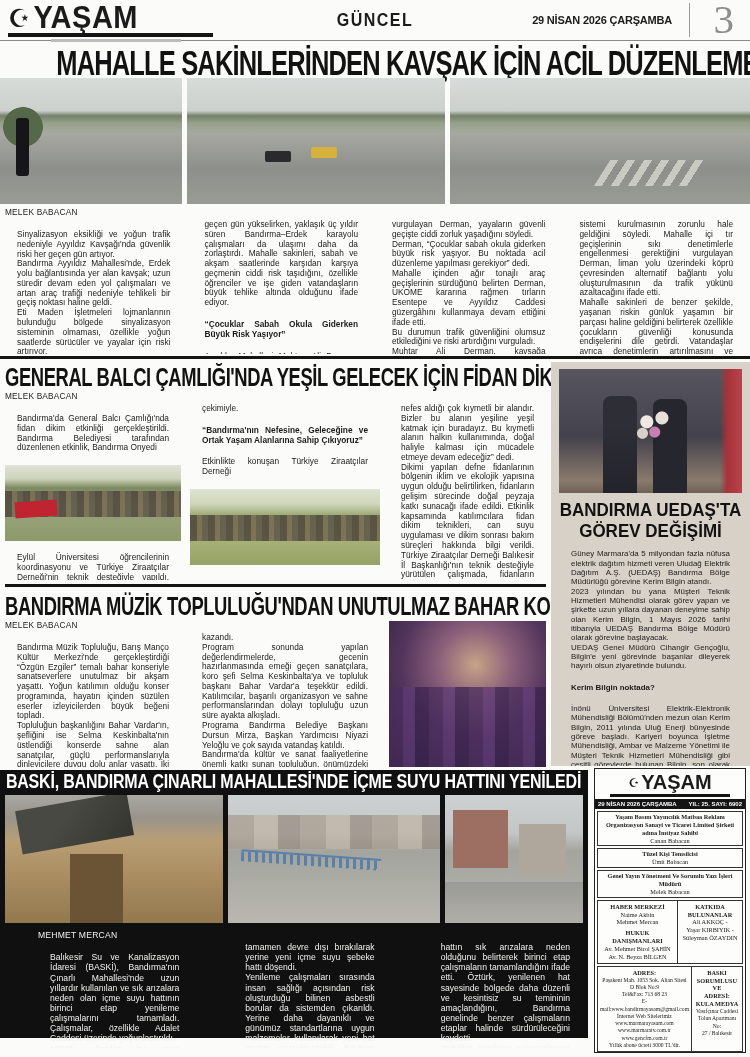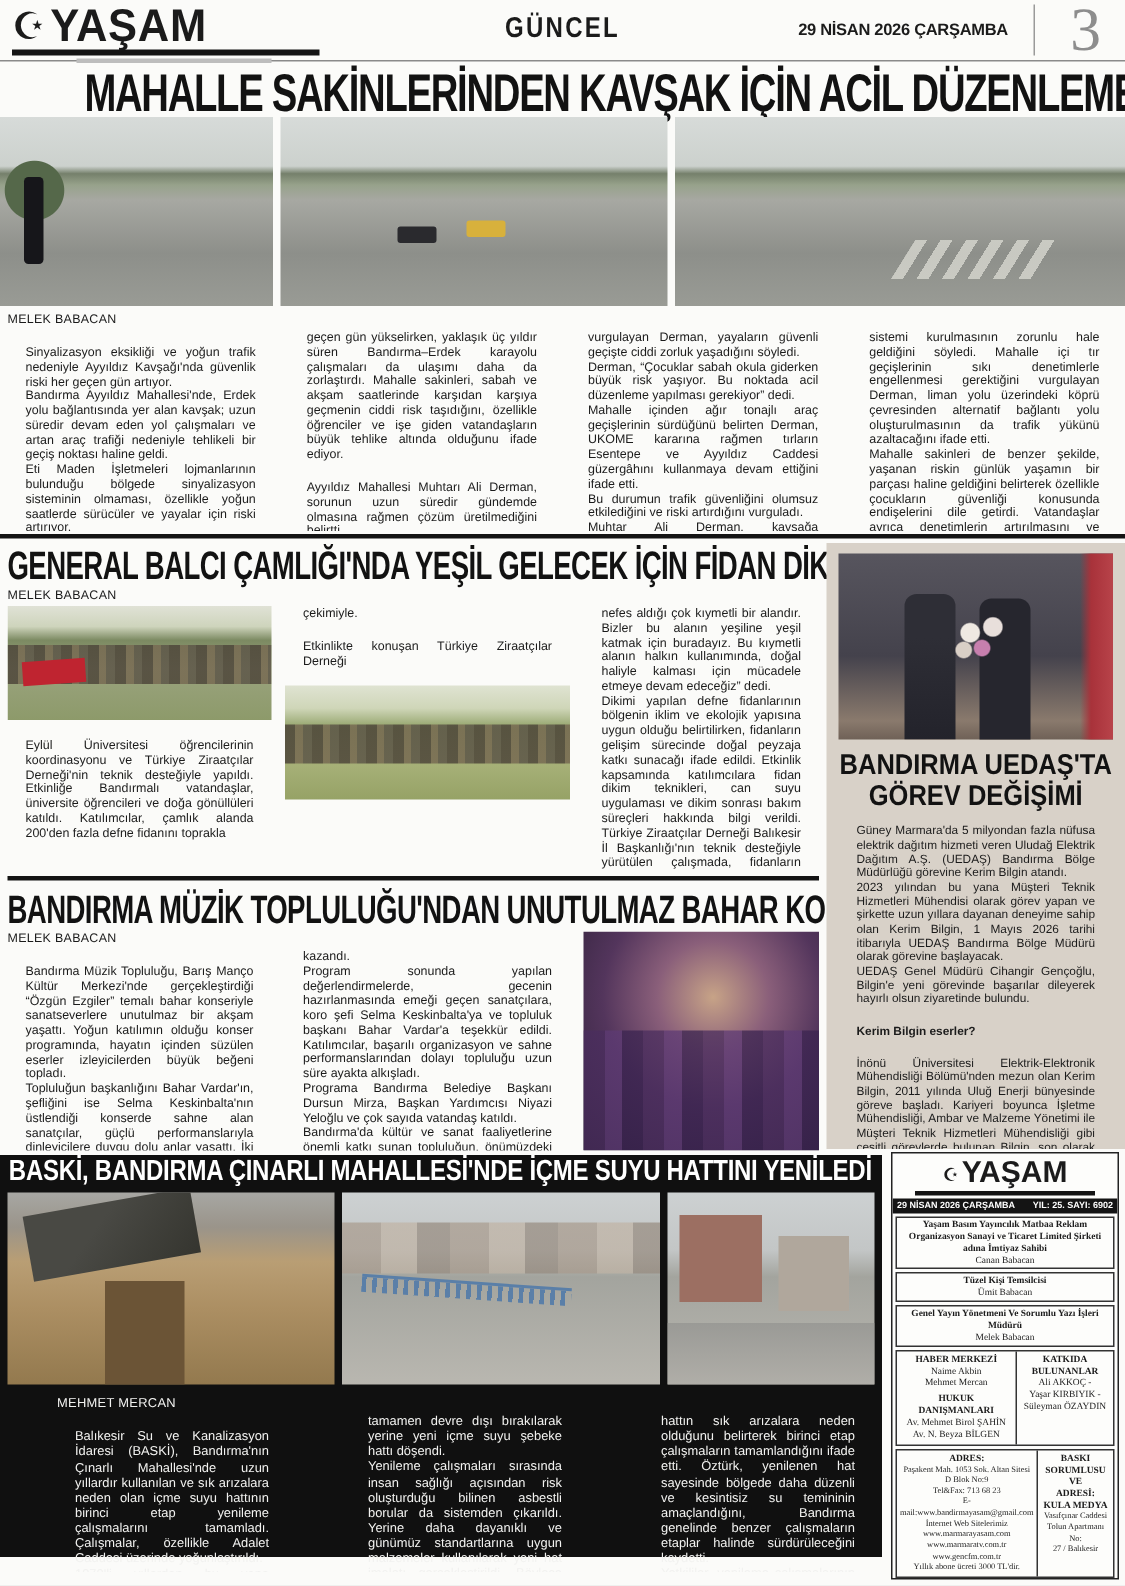--- a/index.html
+++ b/index.html
@@ -151,20 +151,21 @@
   <div class="a1cols">
     <div class="col">
       <p class="byline">MELEK BABACAN</p>
       <p class="txt">Sinyalizasyon eksikliği ve yoğun trafik nedeniyle Ayyıldız Kavşağı'nda güvenlik riski her geçen gün artıyor.
 Bandırma Ayyıldız Mahallesi'nde, Erdek yolu bağlantısında yer alan kavşak; uzun süredir devam eden yol çalışmaları ve artan araç trafiği nedeniyle tehlikeli bir geçiş noktası haline geldi.
 Eti Maden İşletmeleri lojmanlarının bulunduğu bölgede sinyalizasyon sisteminin olmaması, özellikle yoğun saatlerde sürücüler ve yayalar için riski artırıyor.
 Artan nüfusla birlikte bölgedeki trafik yükü her</p>
     </div>
     <div class="col">
       <p class="txt">geçen gün yükselirken, yaklaşık üç yıldır süren Bandırma–Erdek karayolu çalışmaları da ulaşımı daha da zorlaştırdı. Mahalle sakinleri, sabah ve akşam saatlerinde karşıdan karşıya geçmenin ciddi risk taşıdığını, özellikle öğrenciler ve işe giden vatandaşların büyük tehlike altında olduğunu ifade ediyor.</p>
+      <p class="txt bold">“Çocuklar Sabah Okula Giderken Büyük Risk Yaşıyor”</p>
       <p class="txt">Ayyıldız Mahallesi Muhtarı Ali Derman, sorunun uzun süredir gündemde olmasına rağmen çözüm üretilmediğini belirtti.
 Kavşakta araçların yüksek hızla seyrettiğini</p>
     </div>
     <div class="col">
       <p class="txt">vurgulayan Derman, yayaların güvenli geçişte ciddi zorluk yaşadığını söyledi.
 Derman, “Çocuklar sabah okula giderken büyük risk yaşıyor. Bu noktada acil düzenleme yapılması gerekiyor” dedi.
 Mahalle içinden ağır tonajlı araç geçişlerinin sürdüğünü belirten Derman, UKOME kararına rağmen tırların Esentepe ve Ayyıldız Caddesi güzergâhını kullanmaya devam ettiğini ifade etti.
 Bu durumun trafik güvenliğini olumsuz etkilediğini ve riski artırdığını vurguladı.
 Muhtar Ali Derman, kavşağa sinyalizasyon</p>
     </div>
@@ -174,25 +175,27 @@
     </div>
   </div>
 
   <div class="rule1"></div>
 
   <div class="midleft">
     <h2 class="h2">GENERAL BALCI ÇAMLIĞI'NDA YEŞİL GELECEK İÇİN FİDAN DİKİMİ</h2>
     <div class="a2body">
       <div class="col" style="width:176px">
         <p class="byline">MELEK BABACAN</p>
+        <p class="txt">Bandırma'da General Balcı Çamlığı'nda fidan dikim etkinliği gerçekleştirildi. Bandırma Belediyesi tarafından düzenlenen etkinlik, Bandırma Onyedi</p>
         <div class="ph ph-grove ph-grove1 phA"></div>
         <p class="txt">Eylül Üniversitesi öğrencilerinin koordinasyonu ve Türkiye Ziraatçılar Derneği'nin teknik desteğiyle yapıldı. Etkinliğe Bandırmalı vatandaşlar, üniversite öğrencileri ve doğa gönüllüleri katıldı. Katılımcılar, çamlık alanda 200'den fazla defne fidanını toprakla</p>
       </div>
       <div class="col" style="width:190px">
         <p class="txt">çekimiyle.</p>
+        <p class="txt bold">“Bandırma'nın Nefesine, Geleceğine ve Ortak Yaşam Alanlarına Sahip Çıkıyoruz”</p>
         <p class="txt">Etkinlikte konuşan Türkiye Ziraatçılar Derneği</p>
         <div class="ph ph-grove ph-grove2 phB"></div>
       </div>
       <div class="col a2c3">
         <p class="txt">nefes aldığı çok kıymetli bir alandır. Bizler bu alanın yeşiline yeşil katmak için buradayız. Bu kıymetli alanın halkın kullanımında, doğal haliyle kalması için mücadele etmeye devam edeceğiz” dedi.
 Dikimi yapılan defne fidanlarının bölgenin iklim ve ekolojik yapısına uygun olduğu belirtilirken, fidanların gelişim sürecinde doğal peyzaja katkı sunacağı ifade edildi. Etkinlik kapsamında katılımcılara fidan dikim teknikleri, can suyu uygulaması ve dikim sonrası bakım süreçleri hakkında bilgi verildi. Türkiye Ziraatçılar Derneği Balıkesir İl Başkanlığı'nın teknik desteğiyle yürütülen çalışmada, fidanların doğru aralığı, kök boğazı seviyesi ve toprakla teması gibi noktalara dikkat edildi. Etkinlik, fidanların dikilmesi ve can sularının verilmesinin ardından toplu fotoğraf çekimiyle sona erdi.</p>
       </div>
     </div>
 
     <div class="rule2"></div>
@@ -213,21 +216,21 @@
       <div class="ph ph-concert" style="flex:1"></div>
     </div>
   </div>
 
   <aside class="uedas">
     <div class="ph ph-uedas uphoto"></div>
     <h3 class="utitle">BANDIRMA UEDAŞ'TA GÖREV DEĞİŞİMİ</h3>
     <p class="txt utxt">Güney Marmara'da 5 milyondan fazla nüfusa elektrik dağıtım hizmeti veren Uludağ Elektrik Dağıtım A.Ş. (UEDAŞ) Bandırma Bölge Müdürlüğü görevine Kerim Bilgin atandı.
 2023 yılından bu yana Müşteri Teknik Hizmetleri Mühendisi olarak görev yapan ve şirkette uzun yıllara dayanan deneyime sahip olan Kerim Bilgin, 1 Mayıs 2026 tarihi itibarıyla UEDAŞ Bandırma Bölge Müdürü olarak görevine başlayacak.
 UEDAŞ Genel Müdürü Cihangir Gençoğlu, Bilgin'e yeni görevinde başarılar dileyerek hayırlı olsun ziyaretinde bulundu.</p>
-    <p class="txt utxt bold">Kerim Bilgin eserler?</p>
+    <p class="txt utxt bold">Kerim Bilgin noktada?</p>
     <p class="txt utxt">İnönü Üniversitesi Elektrik-Elektronik Mühendisliği Bölümü'nden mezun olan Kerim Bilgin, 2011 yılında Uluğ Enerji bünyesinde göreve başladı. Kariyeri boyunca İşletme Mühendisliği, Ambar ve Malzeme Yönetimi ile Müşteri Teknik Hizmetleri Mühendisliği gibi çeşitli görevlerde bulunan Bilgin, son olarak UEDAŞ Bandırma Bölge Müdürü olarak atandı.</p>
     <p class="ucredit">HABER MERKEZİ</p>
   </aside>
 
   <div class="bottomleft">
     <div class="banner">
       <span>BASKİ, BANDIRMA ÇINARLI MAHALLESİ'NDE İÇME SUYU HATTINI YENİLEDİ</span>
     </div>
     <div class="b4photos">
       <div class="ph ph-dig" style="width:218px"></div>

